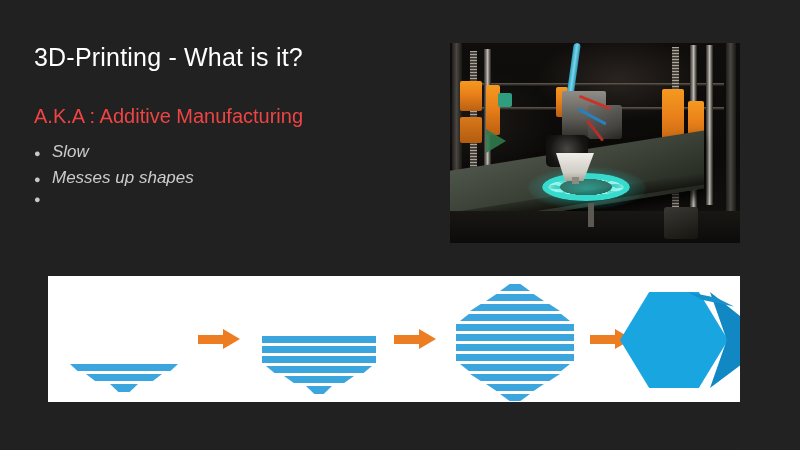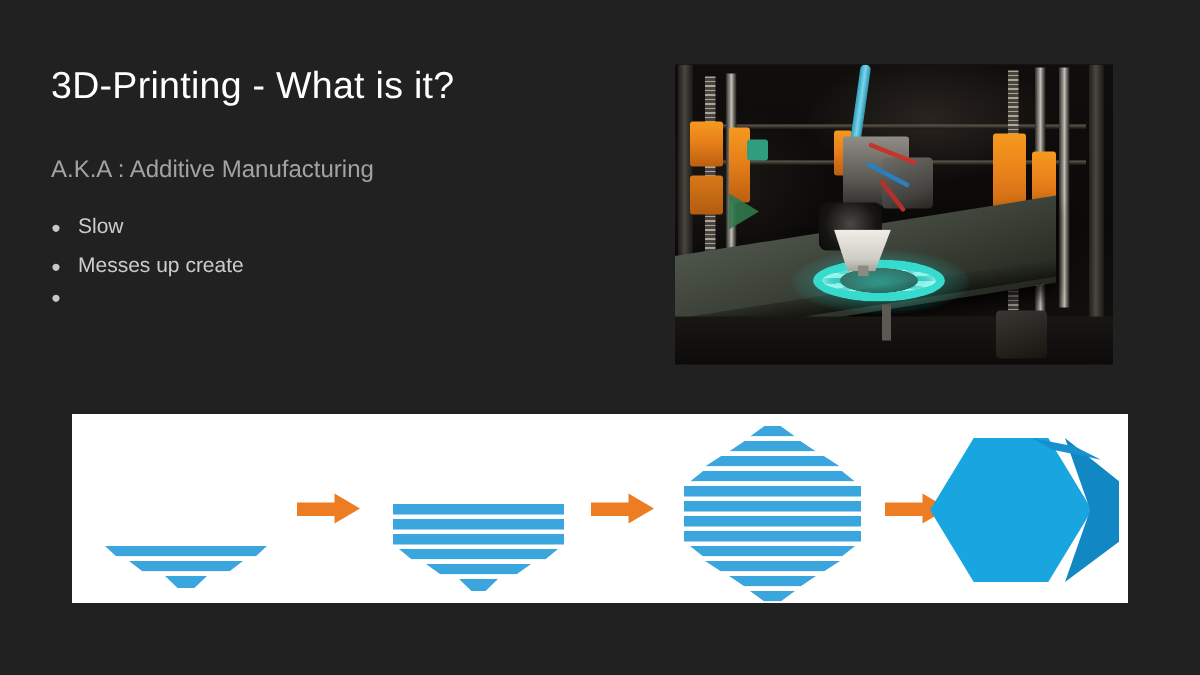--- a/index.html
+++ b/index.html
@@ -2,43 +2,43 @@
 <html><head>
 <meta charset="utf-8">
 <style>
   html, body {
     margin: 0;
     padding: 0;
     background: #222222;
   }
   #slide {
     position: relative;
-    width: 800px;
+    width: 740px;
     height: 450px;
     background: #212121;
     overflow: hidden;
     font-family: "Liberation Sans", sans-serif;
   }
 
   
   #title {
     position: absolute;
     left: 34px;
     top: 43px;
     font-size: 25px;
     color: #ffffff;
     letter-spacing: 0.2px;
     white-space: nowrap;
   }
   #subtitle {
     position: absolute;
     left: 34px;
     top: 105px;
-    font-size: 16px;
-    color: #a3a3a3;
+    font-size: 20px;
+    color: #ef4444;
     white-space: nowrap;
   }
   #bullets {
     position: absolute;
     left: 34px;
     top: 142px;
     width: 360px;
   }
   .bullet-row {
     display: flex;
@@ -47,23 +47,24 @@
   }
   .bullet-dot {
     width: 18px;
     color: #c8c8c8;
     font-size: 11px;
     line-height: 1;
     flex: none;
     text-align: left;
   }
   .bullet-text {
-    font-size: 14px;
+    font-size: 17px;
     color: #cccccc;
     white-space: nowrap;
+    font-style: italic;
   }
 
   
   #photo {
     position: absolute;
     left: 450px;
     top: 43px;
     width: 292px;
     height: 200px;
     overflow: hidden;
@@ -249,21 +250,21 @@
   <div id="title">3D-Printing - What is it?</div>
   <div id="subtitle">A.K.A : Additive Manufacturing</div>
 
   <div id="bullets">
     <div class="bullet-row">
       <span class="bullet-dot">●</span>
       <span class="bullet-text">Slow</span>
     </div>
     <div class="bullet-row">
       <span class="bullet-dot">●</span>
-      <span class="bullet-text">Messes up create</span>
+      <span class="bullet-text">Messes up shapes</span>
     </div>
     <div class="bullet-row">
       <span class="bullet-dot">●</span>
     </div>
   </div>
 
   <div id="photo">
     <div class="ph" id="ph-bgdark"></div>
 
     <div class="ph frameup" style="left:2px;top:0;height:200px;"></div>

